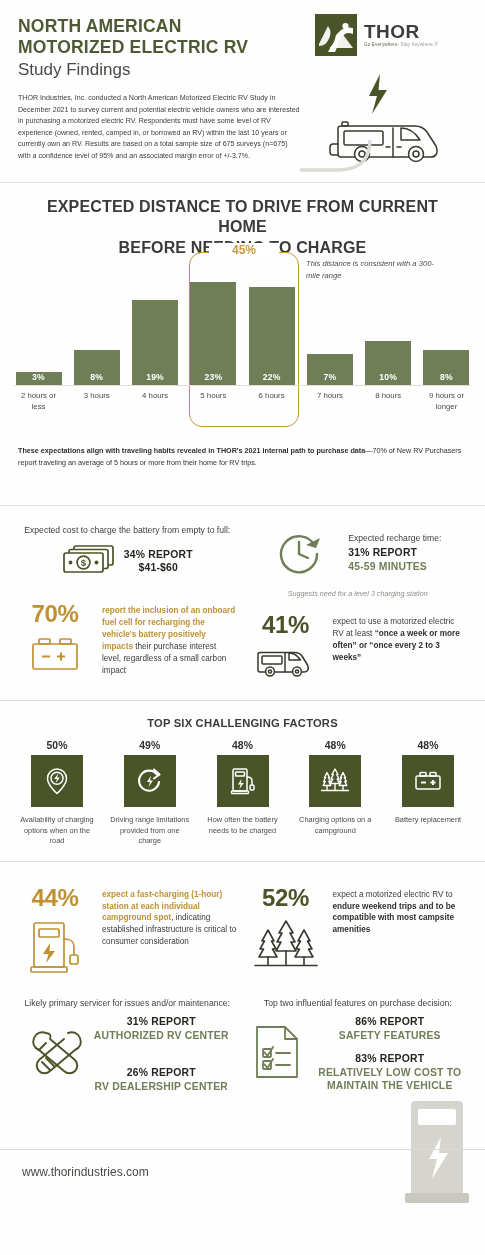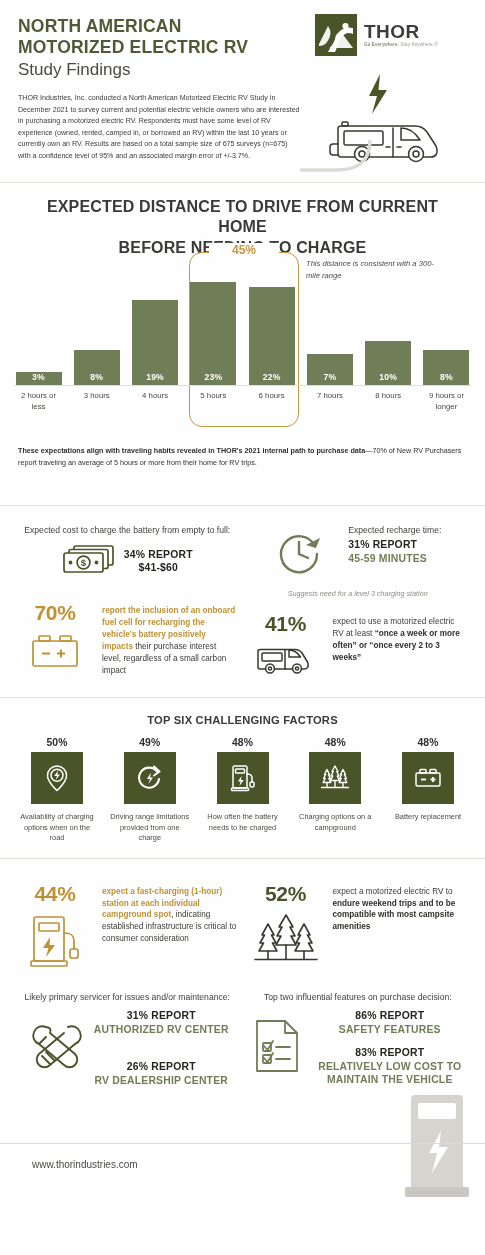--- a/index.html
+++ b/index.html
@@ -254,21 +254,21 @@
     gap: 10px;
     align-items: flex-start;
     margin-top: 22px;
   }
   .pct-icon-col {
     width: 74px;
     flex: none;
     text-align: center;
   }
   .pct-big {
-    font-size: 21px;
+    font-size: 24px;
     font-weight: bold;
     letter-spacing: -0.3px;
     line-height: 1;
     margin-bottom: 7px;
   }
   .gold { color: #bf9133; }
   .olivedark { color: #4a5429; }
   .pct-text {
     font-size: 8.2px;
     line-height: 1.45;
@@ -322,22 +322,22 @@
   
   .footer-sect { position: relative; height: 104px; }
   .footer-line {
     position: absolute;
     left: 0; right: 0; top: 50px;
     height: 1px;
     background: #dcdad4;
   }
   .footer-url {
     position: absolute;
-    left: 32px; top: 66px;
-    font-size: 10px;
+    left: 22px; top: 66px;
+    font-size: 12px;
     color: #4a4a46;
   }
   .charger-bg {
     position: absolute;
     right: 14px;
     bottom: -6px;
   }
 </style>
 </head>
 <body>
@@ -517,21 +517,21 @@
             </svg>
           </span>
         </div>
         <div class="pct-text">
           <span class="hl-gold">report the inclusion of an onboard fuel cell for recharging the vehicle's battery positively impacts</span><span> their purchase interest level, regardless of a small carbon impact</span>
         </div>
       </div>
     </div>
 
     <div class="col">
-      <div class="icon-stat" style="align-items:flex-start;gap:22px">
+      <div class="icon-stat" style="align-items:center;gap:22px">
         <span style="margin-top:4px">
           <svg width="52" height="50" viewBox="0 0 52 50" aria-hidden="true">
             <g fill="none" stroke="#6f7e56" stroke-width="2.4" stroke-linecap="round">
               <path d="M41 18 A18 18 0 1 0 43 26"></path>
               <polyline points="46,10 42,20 32,17" fill="#6f7e56" stroke="none"></polyline>
               <path d="M25 14 L25 26 L34 30"></path>
             </g>
           </svg>
         </span>
         <span style="text-align:left">

